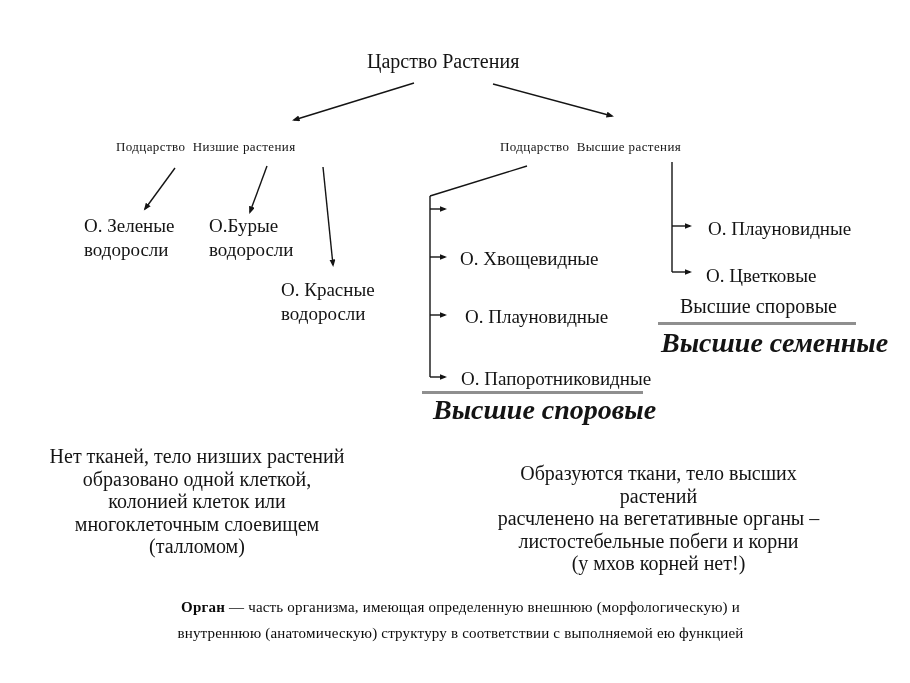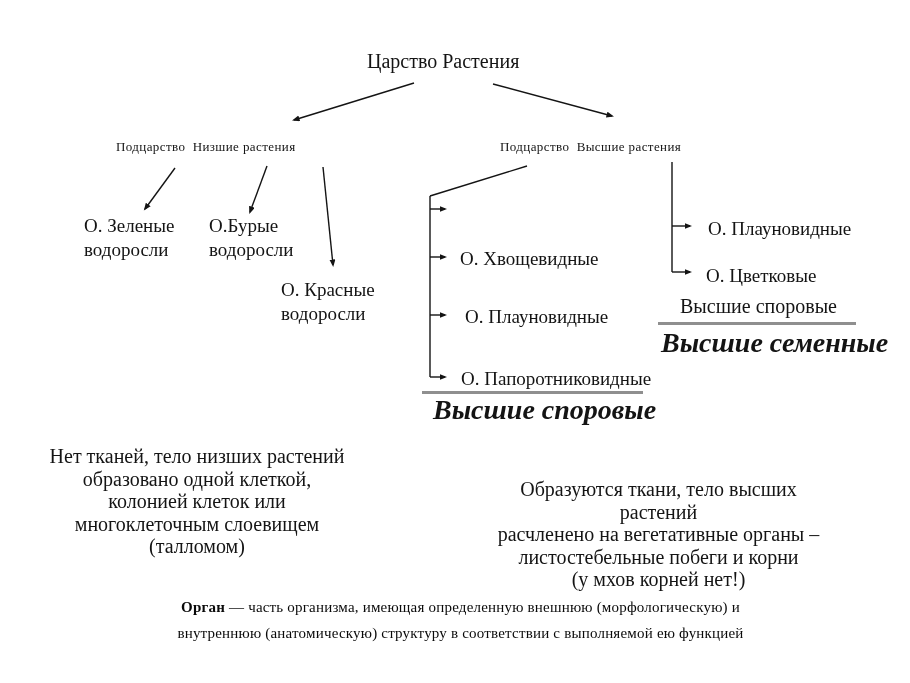--- a/index.html
+++ b/index.html
@@ -123,21 +123,21 @@
   <div class="rule" style="left:658px; top:322px; width:198px;"></div>
 
   <div class="lbl group-label" style="left:661px; top:331px;">Высшие семенные</div>
 
   <div class="note" style="left:37px; top:445px; width:320px;text-align:center;">Нет тканей, тело низших растений
 образовано одной клеткой,
 колонией клеток или
 многоклеточным слоевищем
 (талломом)</div>
 
-  <div class="note" style="left:480px; top:478px; width:357px;">Образуются ткани, тело высших растений
+  <div class="note" style="left:480px; top:462px; width:357px;">Образуются ткани, тело высших растений
 расчленено на вегетативные органы –
 листостебельные побеги и корни
 (у мхов корней нет!)</div>
 
   <div class="definition">
     <div class="line"><span class="term">Орган</span><span> — часть организма, имеющая определенную внешнюю (морфологическую) и</span></div>
     <div class="line">внутреннюю (анатомическую) структуру в соответствии с выполняемой ею функцией</div>
   </div>
 
 </div>

